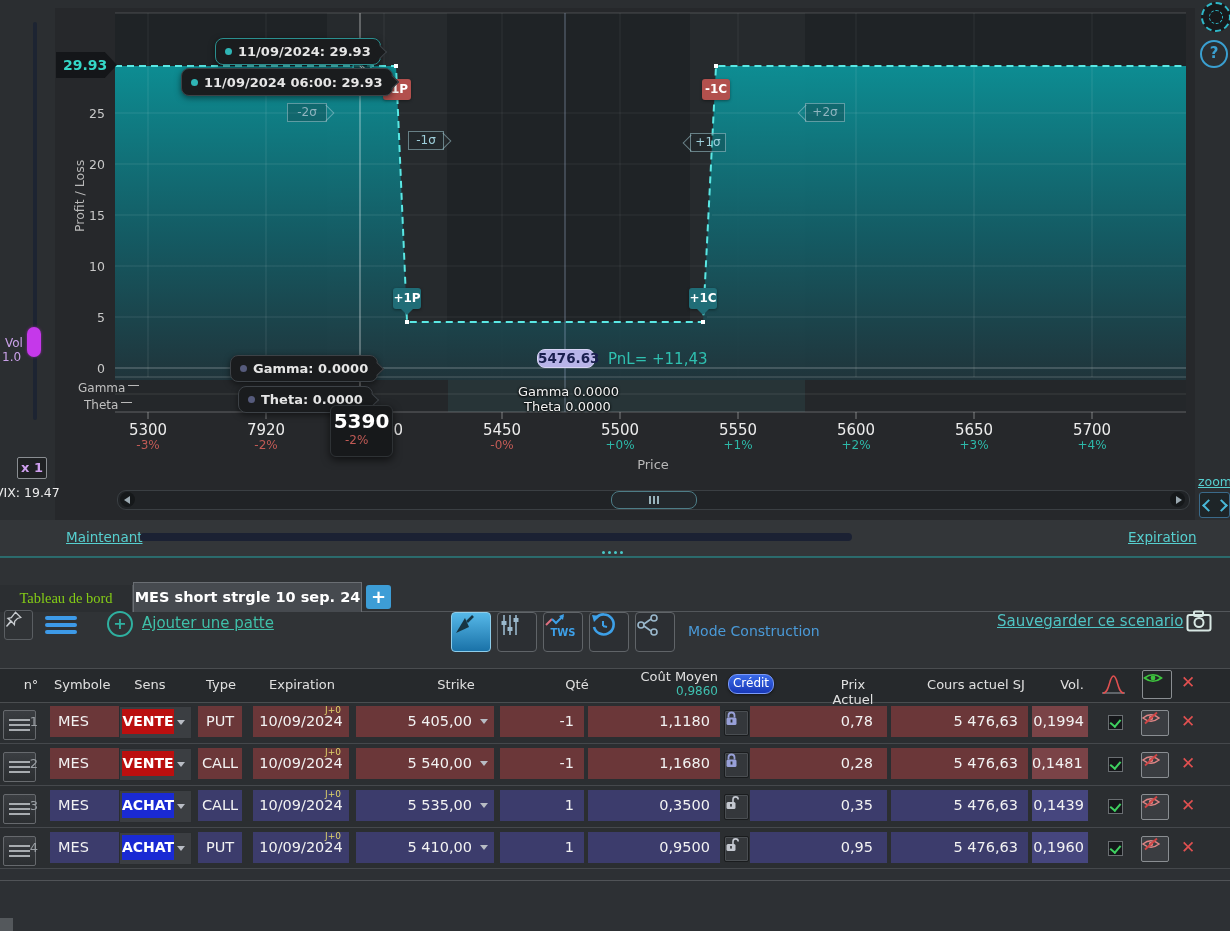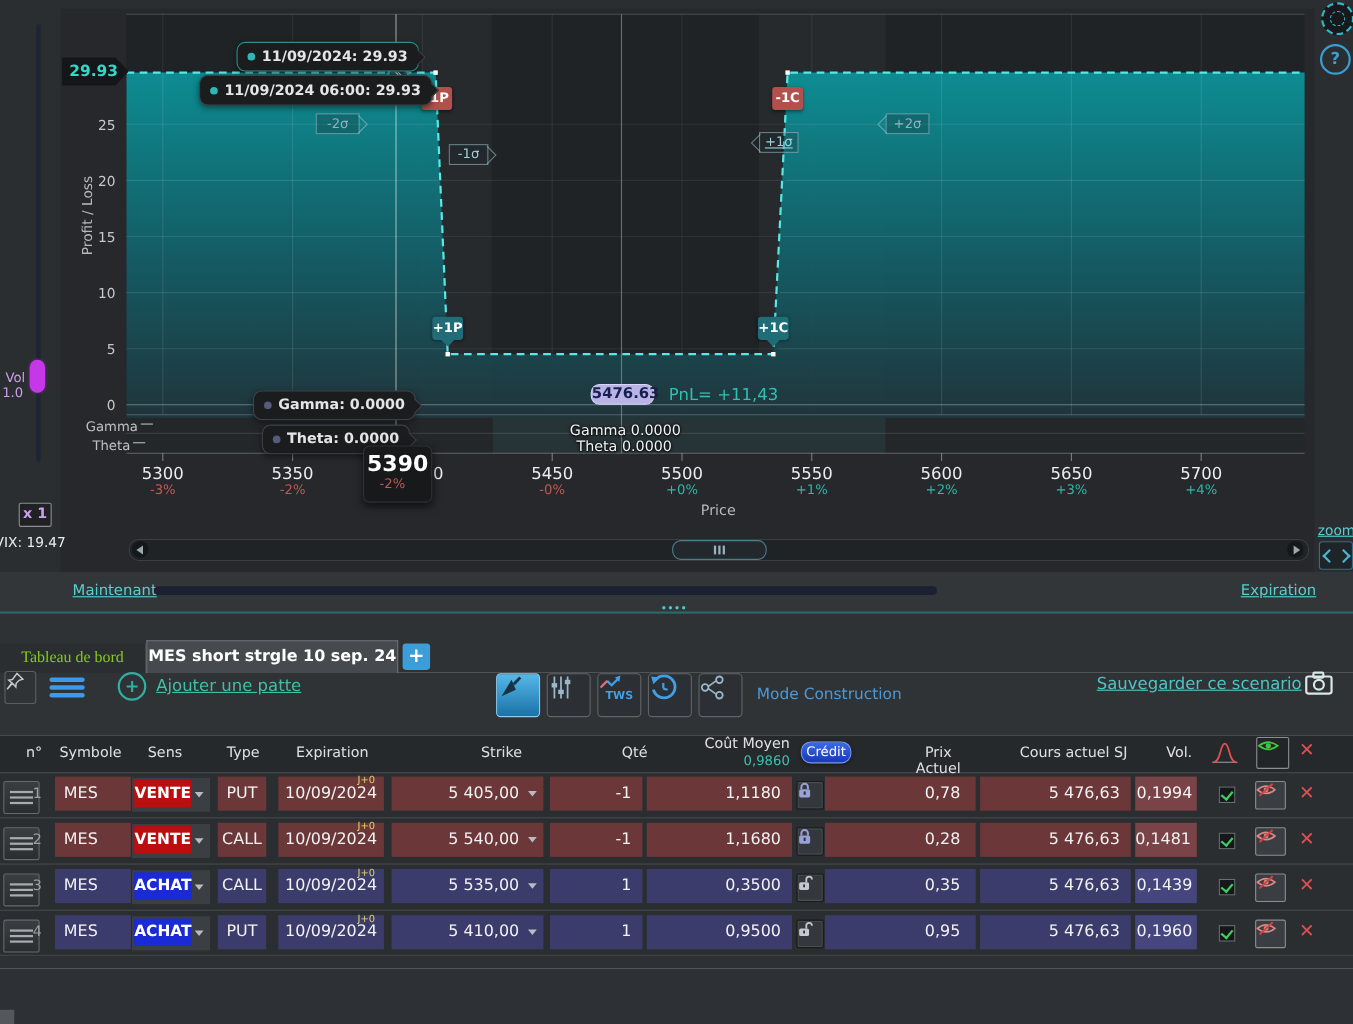--- a/index.html
+++ b/index.html
@@ -227,38 +227,38 @@
     <span class="dot dk"></span>
     <span>Gamma: 0.0000</span>
   </div>
   <div class="abs tip" style="left:238px;top:386px;height:25px;">
     <span class="dot dk"></span>
     <span>Theta: 0.0000</span>
   </div>
 
   <div class="abs sigma rtip" style="left:287px;top:103px;width:38px;">-2σ</div>
   <div class="abs sigma rtip" style="left:408px;top:131px;width:34px;color:#9fd0dc;">-1σ</div>
-  <div class="abs sigma ltip" style="left:690px;top:120px;width:34px;color:#9fd0dc;text-decoration:underline;">+1σ</div>
+  <div class="abs sigma ltip" style="left:690px;top:133px;width:34px;color:#9fd0dc;">+1σ</div>
   <div class="abs sigma ltip" style="left:805px;top:103px;width:38px;">+2σ</div>
 
   <div class="abs legtag legred up" style="left:383px;top:79px;">-1P</div>
   <div class="abs legtag legred up" style="left:702px;top:79px;">-1C</div>
   <div class="abs legtag legteal dn" style="left:393px;top:288px;">+1P</div>
   <div class="abs legtag legteal dn" style="left:689px;top:288px;">+1C</div>
 
   <div class="abs pricepill" style="left:537px;top:349px;width:56px;height:17px;">5476.63</div>
   <div class="abs pnltxt" style="left:608px;top:350px;">PnL= +11,43</div>
 
   <div class="abs greeklab" style="left:78px;top:381px;"><span>Gamma</span><span class="swatch"></span></div>
   <div class="abs greeklab" style="left:84px;top:398px;"><span>Theta</span><span class="swatch"></span></div>
   <div class="abs greekcenter" style="left:518px;top:384px;">Gamma 0.0000</div>
   <div class="abs greekcenter" style="left:524px;top:399px;">Theta 0.0000</div>
 
   <div class="abs xnum" style="left:116px;top:421px;">5300</div>
-  <div class="abs xnum" style="left:234px;top:421px;">5350</div>
+  <div class="abs xnum" style="left:234px;top:421px;">7920</div>
   <div class="abs xnum" style="left:352px;top:421px;">5400</div>
   <div class="abs xnum" style="left:470px;top:421px;">5450</div>
   <div class="abs xnum" style="left:588px;top:421px;">5500</div>
   <div class="abs xnum" style="left:706px;top:421px;">5550</div>
   <div class="abs xnum" style="left:824px;top:421px;">5600</div>
   <div class="abs xnum" style="left:942px;top:421px;">5650</div>
   <div class="abs xnum" style="left:1060px;top:421px;">5700</div>
   <div class="abs xpct neg" style="left:116px;top:438px;">-3%</div>
   <div class="abs xpct neg" style="left:234px;top:438px;">-2%</div>
   <div class="abs xpct neg" style="left:470px;top:438px;">-0%</div>

